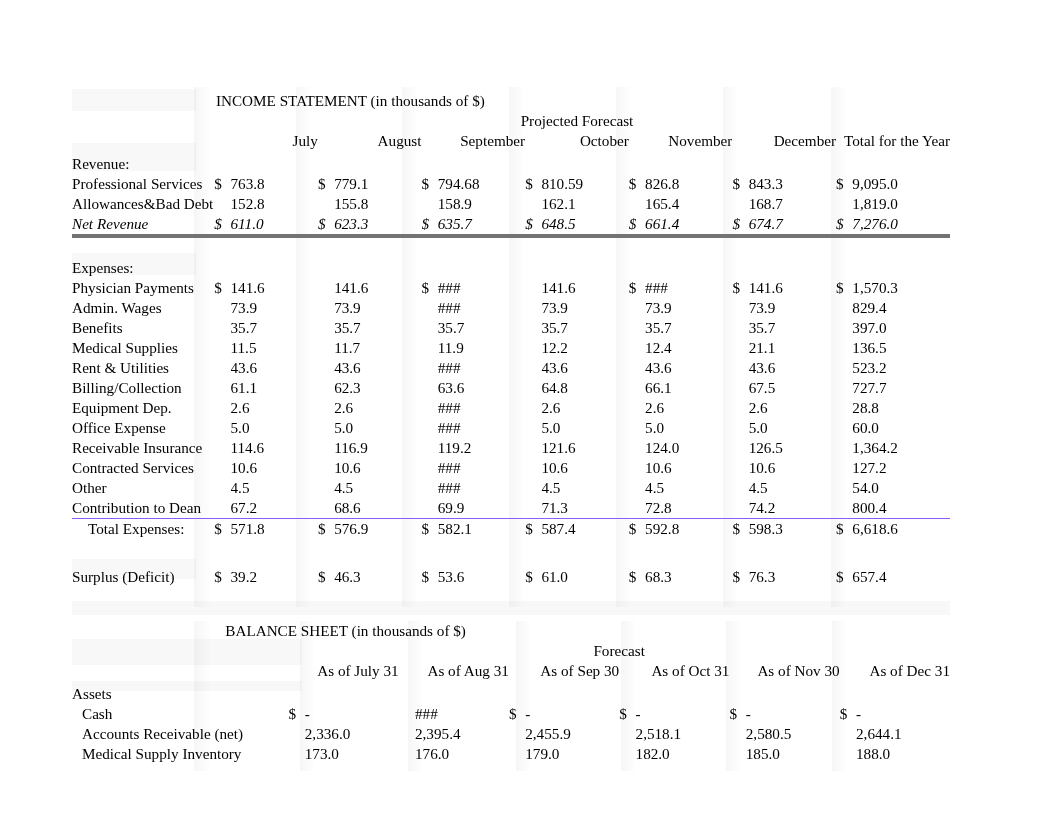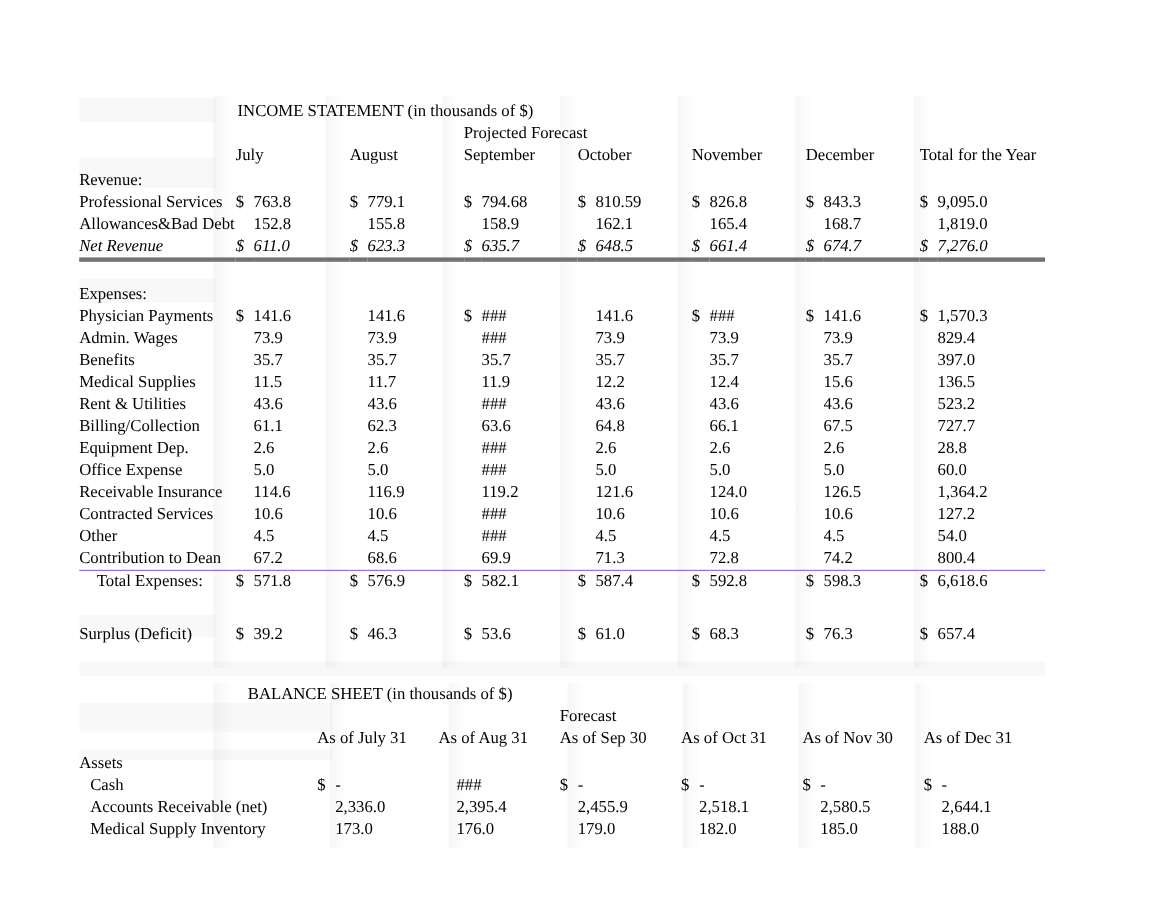--- a/index.html
+++ b/index.html
@@ -53,27 +53,27 @@
 
   .c-total-sym { width: 16px; text-align: left; }
   .c-total-num { width: 96px; text-align: right; padding-right: 2px !important; }
 
   .row-title td { height: 26px; }
   .title-text {
     text-align: center;
     font-size: 15.2px;
   }
   .sub-fore {
-    text-align: left;
+    text-align: center;
     font-size: 15.2px;
   }
 
   .row-head td {
     height: 30px;
-    text-align: left;
+    text-align: right;
     vertical-align: bottom;
     padding-bottom: 3px !important;
   }
   .head-cell { text-align: center; }
 
   .row-blank td { height: 20px; }
   .row-tall td  { height: 23px; }
 
   .indent1 { padding-left: 10px !important; }
   .indent2 { padding-left: 16px !important; }
@@ -298,21 +298,21 @@
       <td>11.5</td>
       <td></td>
       <td>11.7</td>
       <td></td>
       <td>11.9</td>
       <td></td>
       <td>12.2</td>
       <td></td>
       <td>12.4</td>
       <td></td>
-      <td>15.6</td>
+      <td>21.1</td>
       <td></td>
       <td>136.5</td>
     </tr>
     <tr class="row-tall">
       <td>Rent &amp; Utilities</td>
       <td></td>
       <td>43.6</td>
       <td></td>
       <td>43.6</td>
       <td></td>

